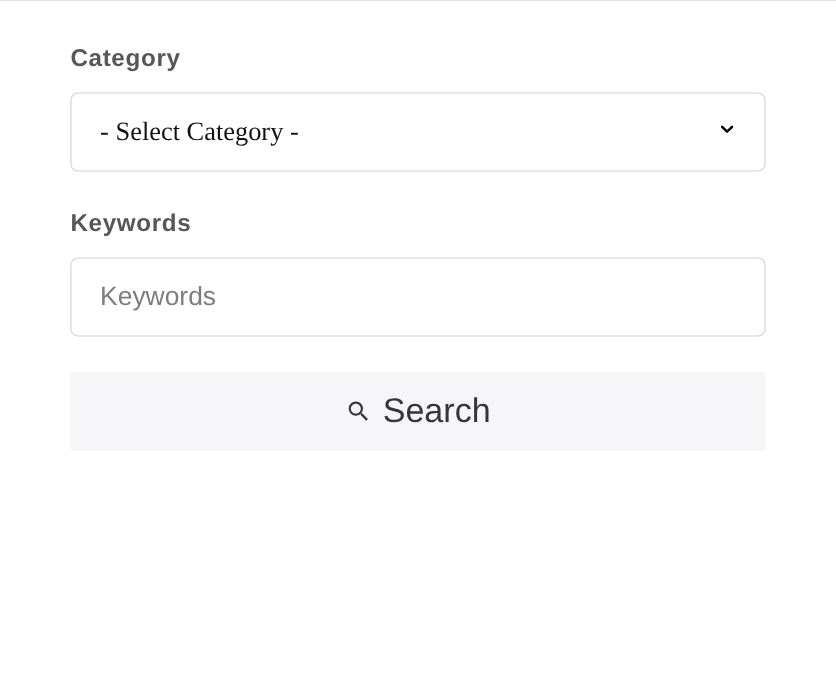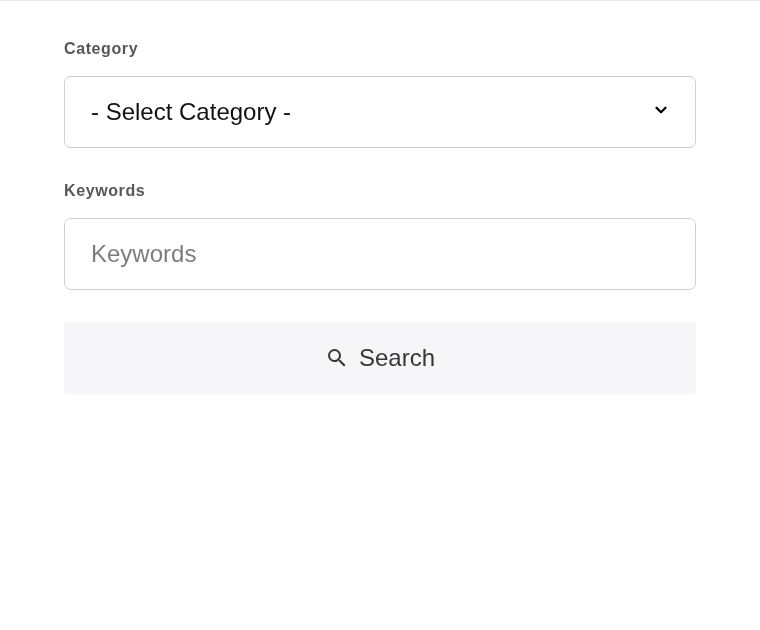--- a/index.html
+++ b/index.html
@@ -18,21 +18,21 @@
       height: 1px;
       background: #e5e5e5;
     }
     .form-container {
       padding: 40px 64px 0 64px;
     }
     .form-group {
       margin-bottom: 34px;
     }
     .label {
-      font-size: 16px;
+      font-size: 22px;
       font-weight: 700;
       color: #575757;
       letter-spacing: 0.6px;
       margin-bottom: 18px;
       display: block;
     }
     .select-control {
       position: relative;
       width: 100%;
     }
@@ -42,20 +42,21 @@
       border: 1px solid #d0d0d0;
       border-radius: 7px;
       background: #ffffff;
       padding: 0 58px 0 26px;
       font-size: 24px;
       color: #121212;
       display: flex;
       align-items: center;
       cursor: pointer;
       user-select: none;
+      font-family: Liberation Serif, serif;
     }
     .chevron-down {
       position: absolute;
       right: 26px;
       top: 50%;
       transform: translateY(-50%);
       pointer-events: none;
     }
     .text-input {
       width: 100%;
@@ -77,21 +78,21 @@
       border-radius: 3px;
       background: #f6f6f8;
       display: flex;
       align-items: center;
       justify-content: center;
       cursor: pointer;
       font-family: inherit;
       margin-top: -2px;
     }
     .search-btn-label {
-      font-size: 24px;
+      font-size: 31px;
       color: #36363a;
       margin-left: 10px;
     }
     .search-icon svg { display: block; }
   </style>
 </head>
 <body>
 
 <div class="top-divider"></div>
 

